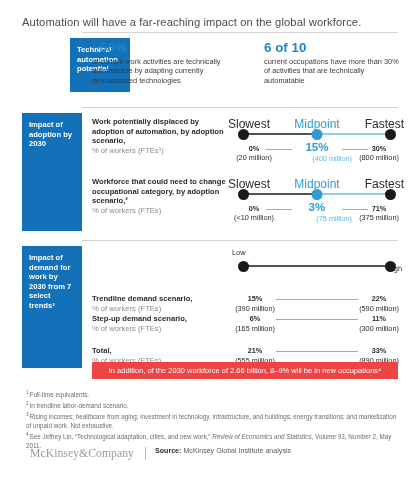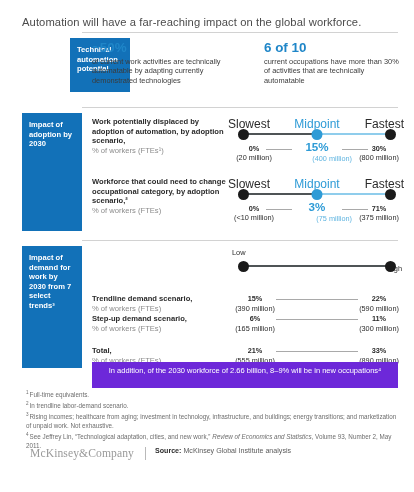--- a/index.html
+++ b/index.html
@@ -238,22 +238,22 @@
   }
   .dval .pct { font-weight: bold; color: #2b2b2b; display: block; }
   .dval .abs { color: #2b2b2b; display: block; }
 
   
   .callout {
     position: absolute;
     left: 92px;
     top: 362px;
     width: 306px;
-    height: 26px;
-    background: #6d28d9;
+    height: 17px;
+    background: #ef4444;
     color: #ffffff;
     font-size: 7.5px;
     line-height: 17px;
     text-align: center;
     box-sizing: border-box;
   }
 
   
   .footnotes {
     position: absolute;

